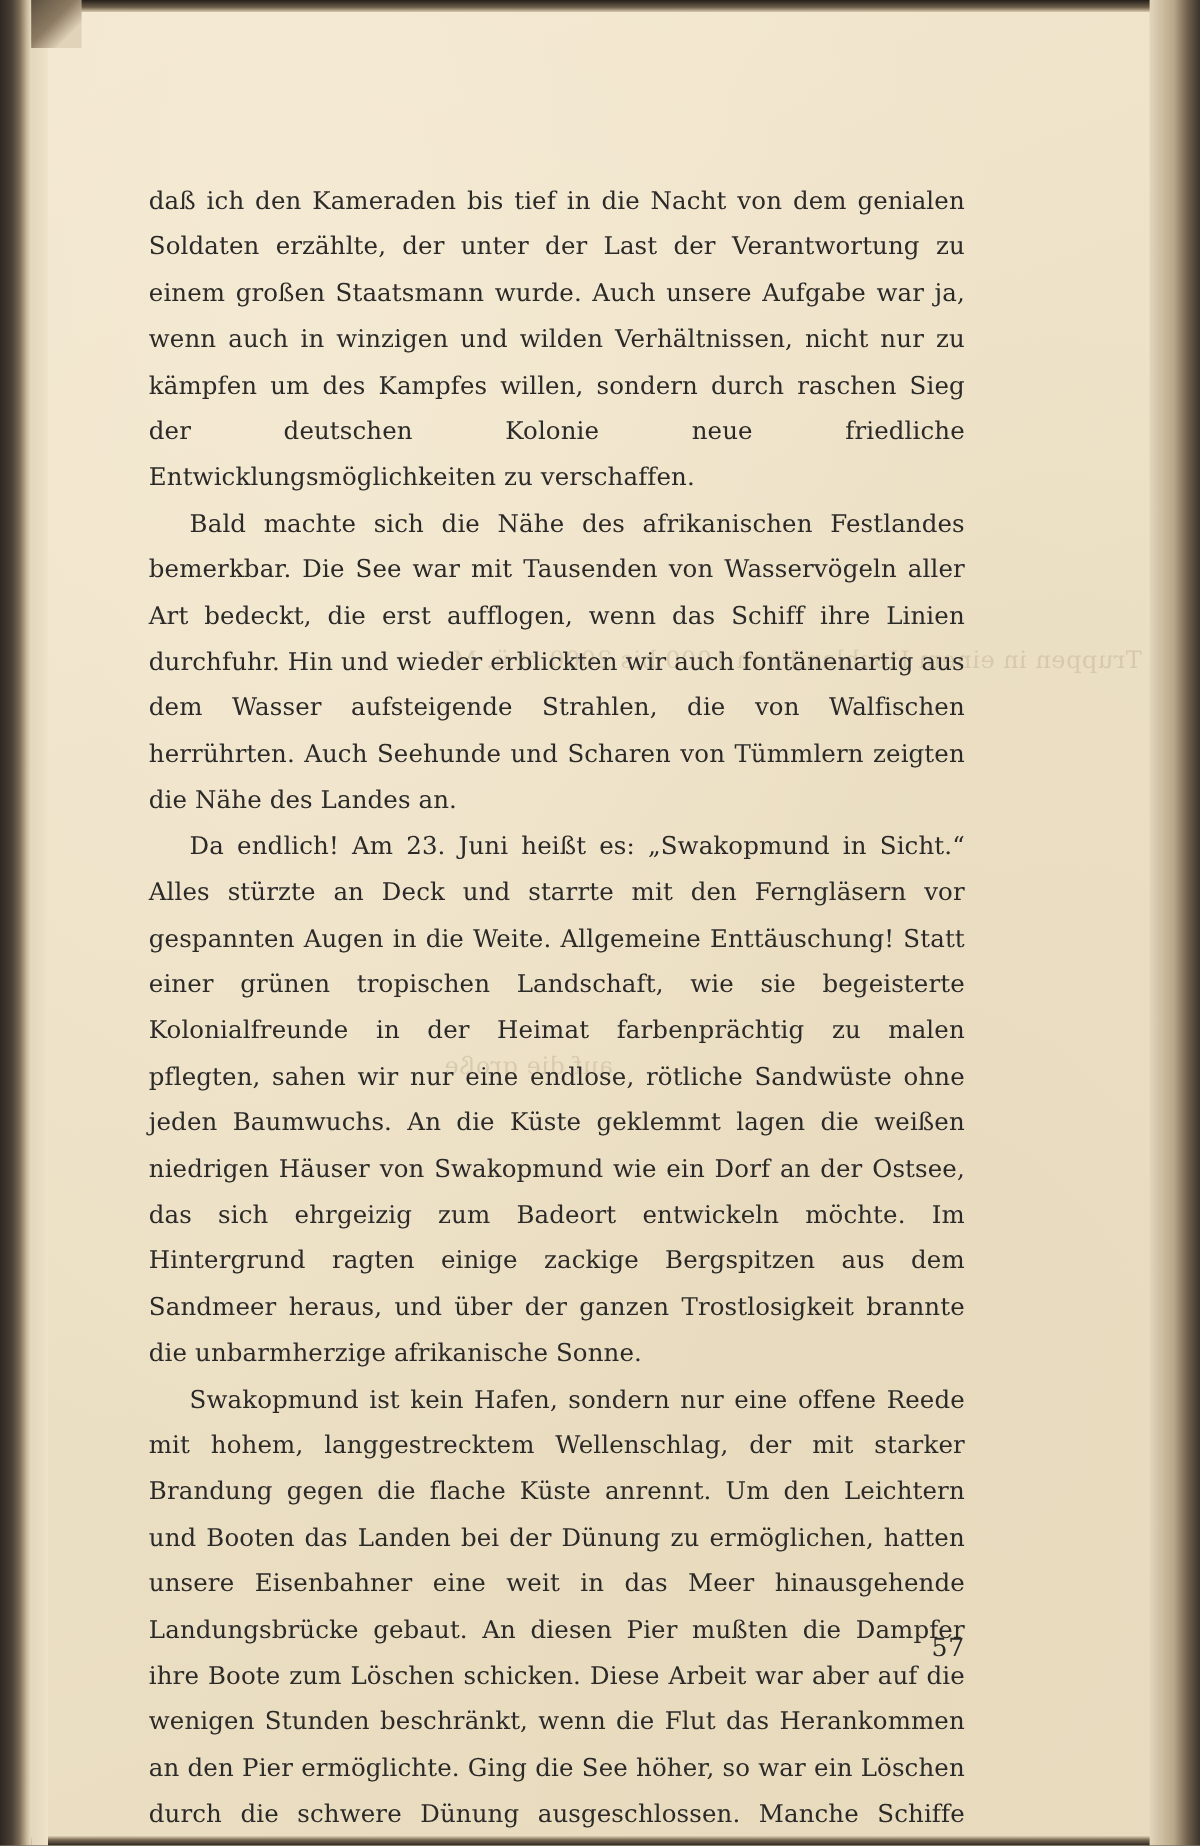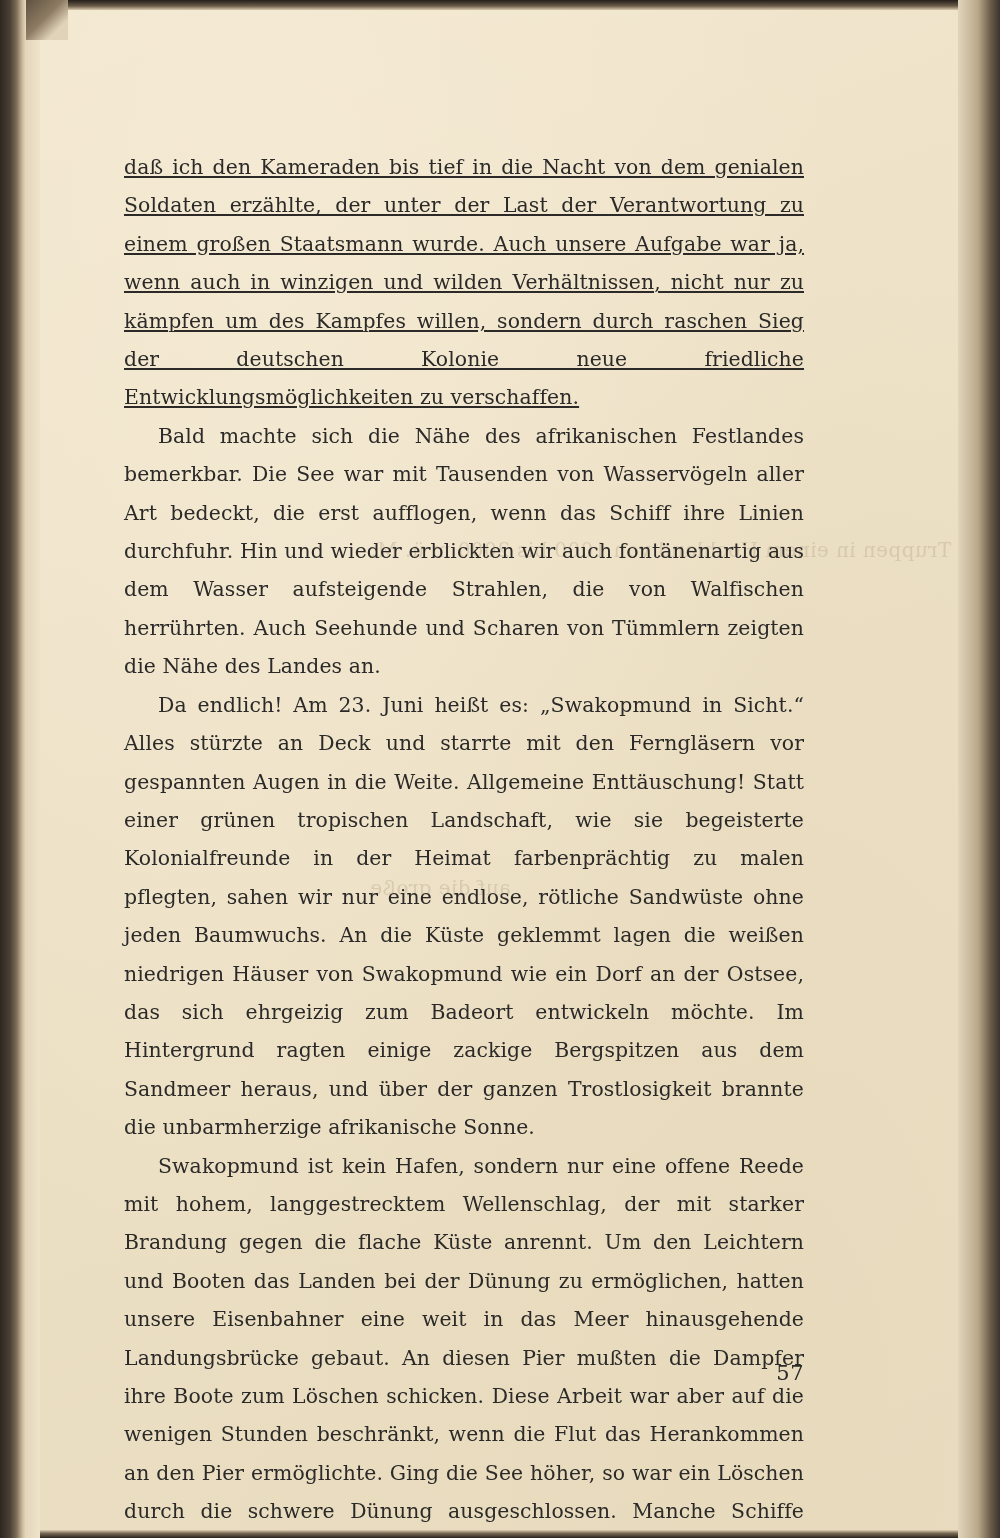--- a/index.html
+++ b/index.html
@@ -90,21 +90,20 @@
     text-align: justify;
     text-justify: inter-word;
     letter-spacing: 0.1px;
   }
   .text-block p {
     margin: 0;
     text-indent: 34px;
   }
   .text-block p.first {
     text-indent: 0;
-    text-decoration: underline;
   }
   .folio {
     position: absolute;
     right: 196px;
     top: 1332px;
     font-size: 21px;
     color: #2b2a28;
     letter-spacing: 0.5px;
     margin-top: 29px;
   }

